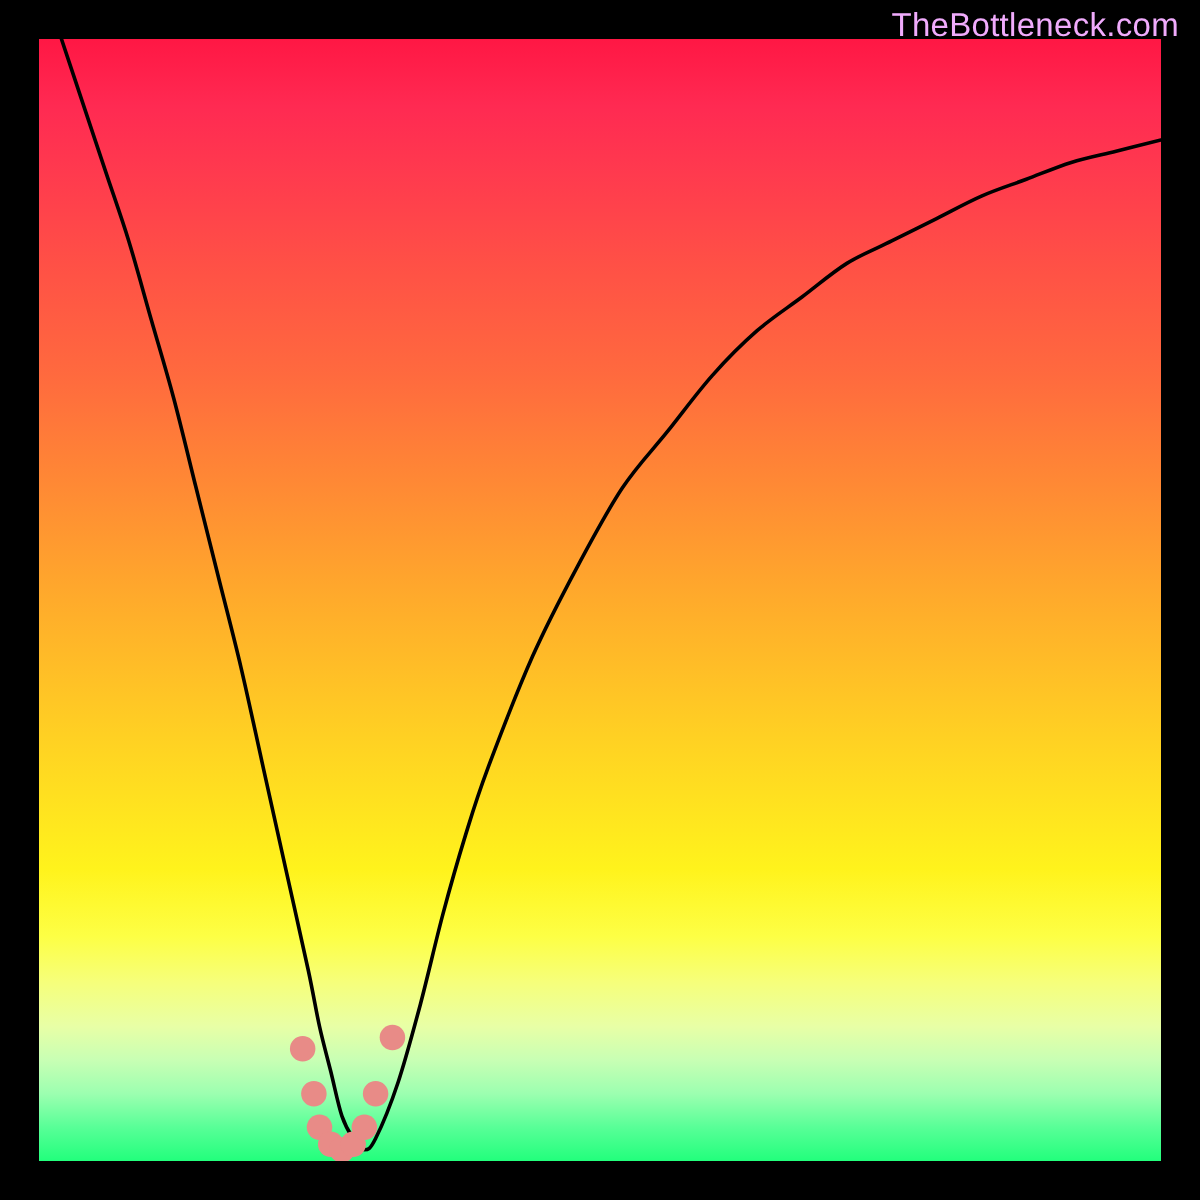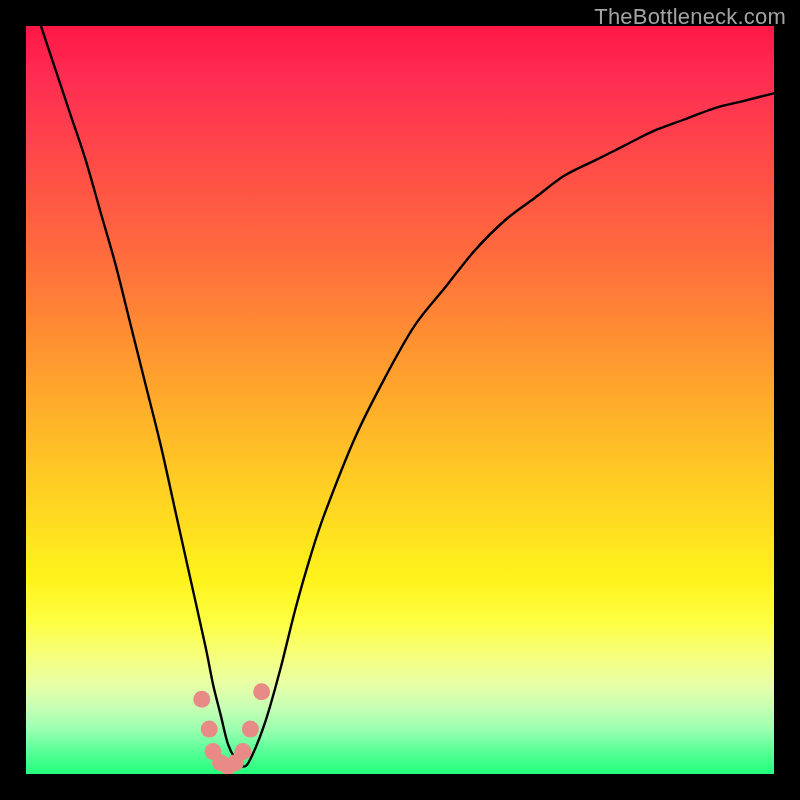--- a/index.html
+++ b/index.html
@@ -45,21 +45,21 @@
       #c8ffb4 91%,
       #9cffb0 94%,
       #58ff97 97%,
       #22ff7c 100%
     );
   }
   .watermark {
     position: absolute;
     top: 4px;
     right: 14px;
-    color: #a3a3a3;
+    color: #f0abfc;
     font-size: 22px;
     font-weight: 500;
     letter-spacing: 0.2px;
     user-select: none;
   }
   svg.curve {
     position: absolute;
     inset: 0;
   }
 </style>

